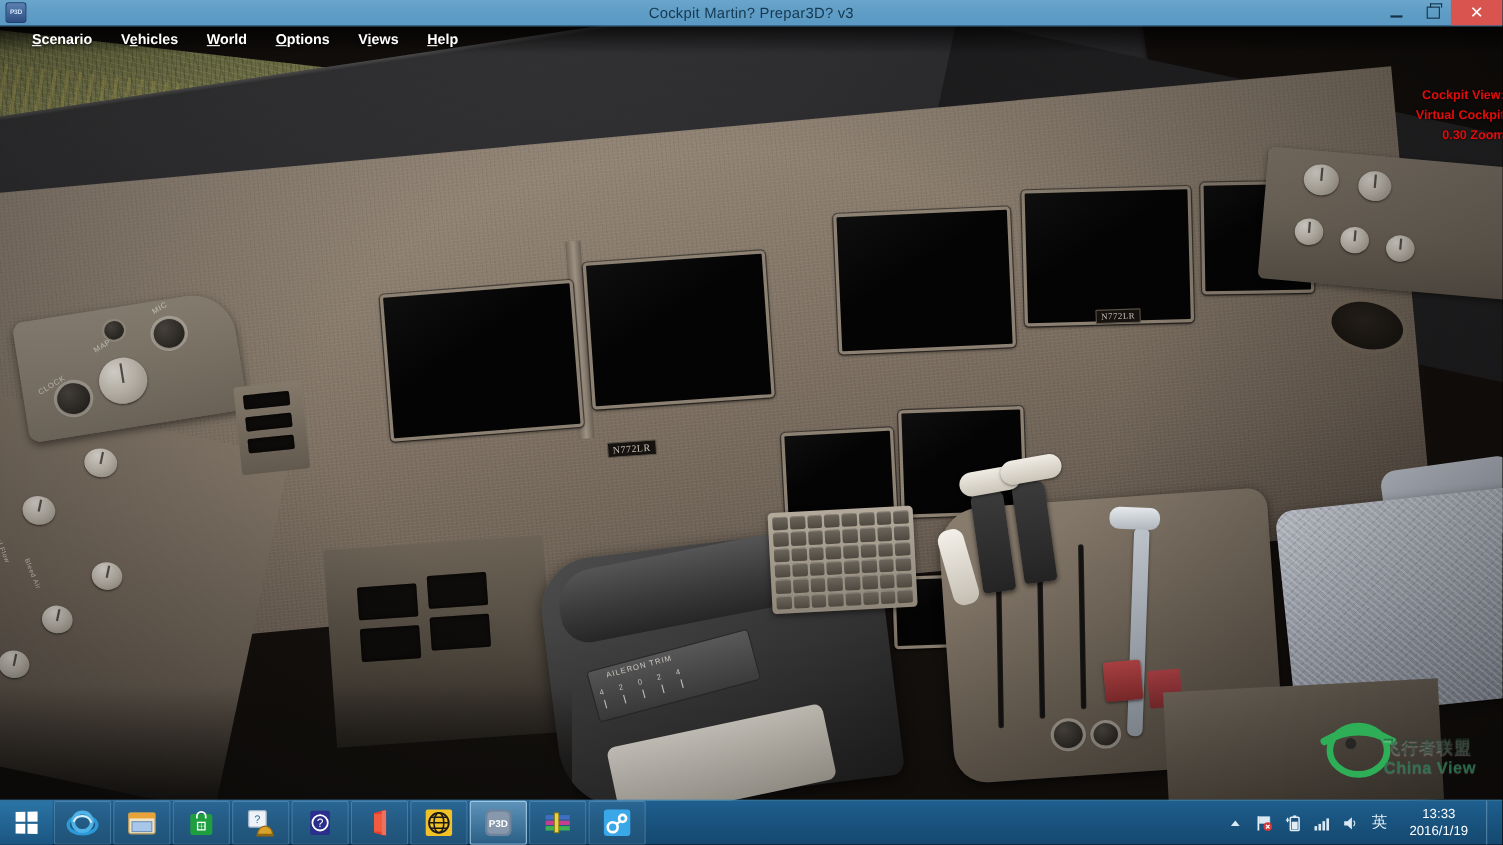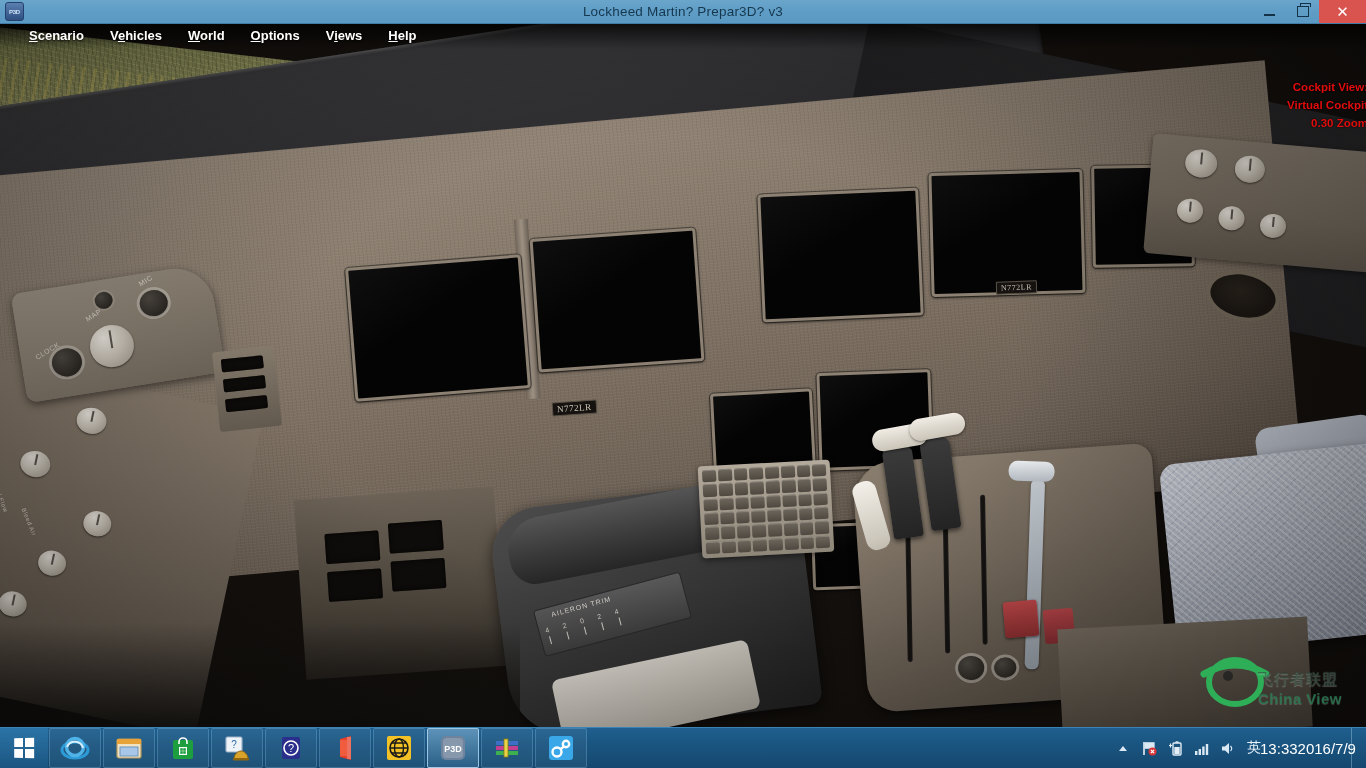--- a/index.html
+++ b/index.html
@@ -541,23 +541,23 @@
     gap: 2px;
   }
   .tray-item {
     width: 24px; height: 40px;
     display: flex; align-items: center; justify-content: center;
     color: #e7f1f8;
     font-size: 12px;
   }
   #clock {
     width: 74px; height: 40px;
-    display: flex; flex-direction: row;
+    display: flex; flex-direction: column;
     align-items: center; justify-content: center;
-    color: #ffffff; font-size: 15px; line-height: 15px;
+    color: #ffffff; font-size: 12px; line-height: 15px;
     margin-left: 2px;
   }
   #show-desktop {
     width: 8px; height: 40px;
     border-left: 1px solid rgba(190,225,250,0.35);
     margin-left: 4px;
   }
 
   .chev-up {
     width: 0; height: 0;
@@ -761,21 +761,21 @@
     <div class="menu-item"><span class="mn">S</span>cenario</div>
     <div class="menu-item">V<span class="mn">e</span>hicles</div>
     <div class="menu-item"><span class="mn">W</span>orld</div>
     <div class="menu-item"><span class="mn">O</span>ptions</div>
     <div class="menu-item">V<span class="mn">i</span>ews</div>
     <div class="menu-item"><span class="mn">H</span>elp</div>
   </div>
 
   <div id="titlebar">
     <div id="app-icon">P3D</div>
-    <div id="title-text">Lockheed Martin? Prepar3D? v3</div>
+    <div id="title-text">Cockpit Martin? Prepar3D? v3</div>
     <div id="wincontrols">
       <div class="winbtn">
         <div class="wmin"></div>
       </div>
       <div class="winbtn">
         <div class="wmax"></div>
       </div>
       <div class="winbtn close">
         <span class="wclose">✕</span>
       </div>
@@ -915,18 +915,18 @@
       </div>
       <div class="tray-item">
         <svg width="17" height="17" viewBox="0 0 17 17">
           <path d="M3 6.5h3l4-3.5v11l-4-3.5H3z" fill="#dbe9f4"></path>
           <path d="M11.5 6a3.6 3.6 0 0 1 0 5" fill="none" stroke="#dbe9f4" stroke-width="1.2"></path>
         </svg>
       </div>
       <div class="tray-item" style="font-size:14px; width:26px;">英</div>
       <div id="clock">
         <div>13:33</div>
-        <div>2016/7/9</div>
+        <div>2016/1/19</div>
       </div>
       <div id="show-desktop"></div>
     </div>
   </div>
 </div>
 
 </body></html>

